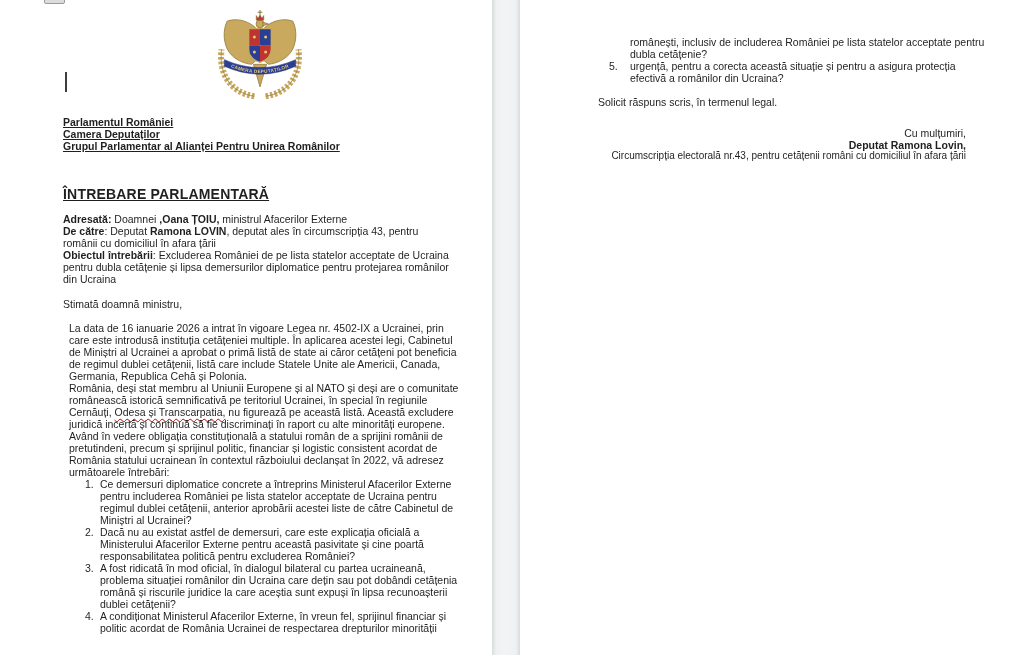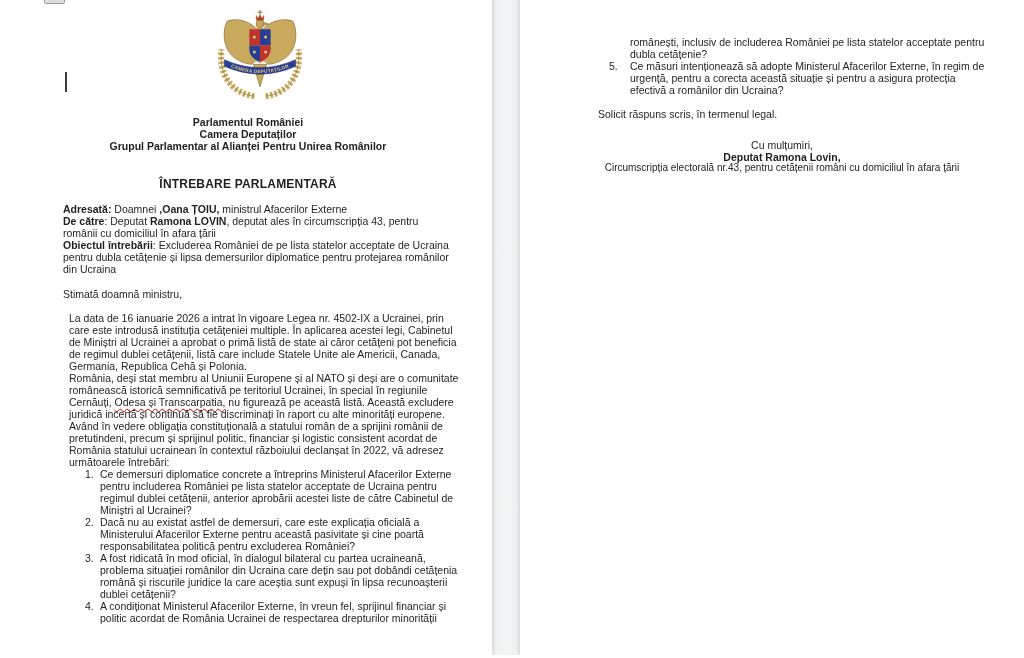--- a/index.html
+++ b/index.html
@@ -28,33 +28,33 @@
   .tl{white-space:nowrap;}
   .b{font-weight:bold;}
   .sq{
     text-decoration:underline;
     text-decoration-style:wavy;
     text-decoration-color:#c00000;
     text-decoration-thickness:1px;
     text-underline-offset:2px;
     text-align:center;
   }
-  .center-block{width:370px;text-align:center;font-weight:bold;}
+  .center-block{width:370px;font-weight:bold;text-decoration:underline;}
   .center-block .tl{white-space:normal;}
-  .doc-title{margin-top:26px;font-size:12px;letter-spacing:0.2px;}
+  .doc-title{margin-top:36px;font-size:14px;letter-spacing:0.2px;}
   .address{margin-top:13px;}
   .salutation{margin-top:13px;}
   .body-block{margin-top:12px;margin-left:6px;}
   .qlist .li{position:relative;padding-left:37px;}
   .qlist .num{position:absolute;left:22px;top:0;}
   .qlist-right .li{padding-left:32px;}
   .qlist-right .num{left:11px;}
   .cont{padding-left:32px;}
   .closing{margin-top:12px;}
-  .signature{margin-top:19px;width:368px;text-align:center;}
+  .signature{margin-top:19px;width:368px;text-align:right;}
   .sig-small{font-size:10px;line-height:10px;}
 </style>
 </head>
 <body>
 
 <div class="page page-left">
 
   <div class="partial-btn"></div>
   <div class="text-cursor"></div>
 
@@ -170,21 +170,20 @@
 
 <div class="page page-right">
   <div class="doc doc-right">
     <div class="cont">
         <div class="tl">românești, inclusiv de includerea României pe lista statelor acceptate pentru</div>
         <div class="tl">dubla cetățenie?</div>
       </div>
     <div class="qlist qlist-right">
         <div class="li">
           <span class="num">5.</span>
-          <div class="tl">Ce măsuri intenționează să adopte Ministerul Afacerilor Externe, în regim de</div>
           <div class="tl">urgență, pentru a corecta această situație și pentru a asigura protecția</div>
           <div class="tl">efectivă a românilor din Ucraina?</div>
         </div>
       </div>
     <div class="closing">
       <span class="tl">Solicit răspuns scris, în termenul legal.</span>
     </div>
     <div class="signature">
       <div class="tl">Cu mulțumiri,</div>
       <div class="tl b">Deputat Ramona Lovin,</div>

